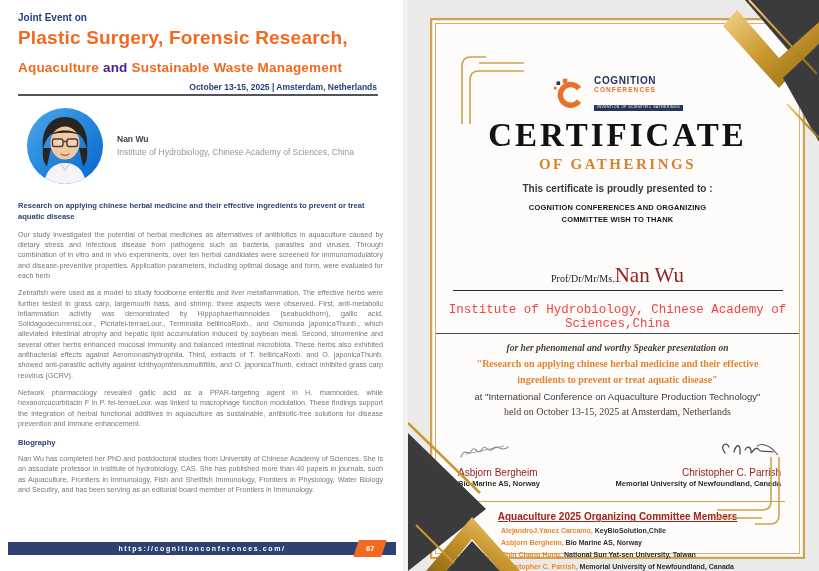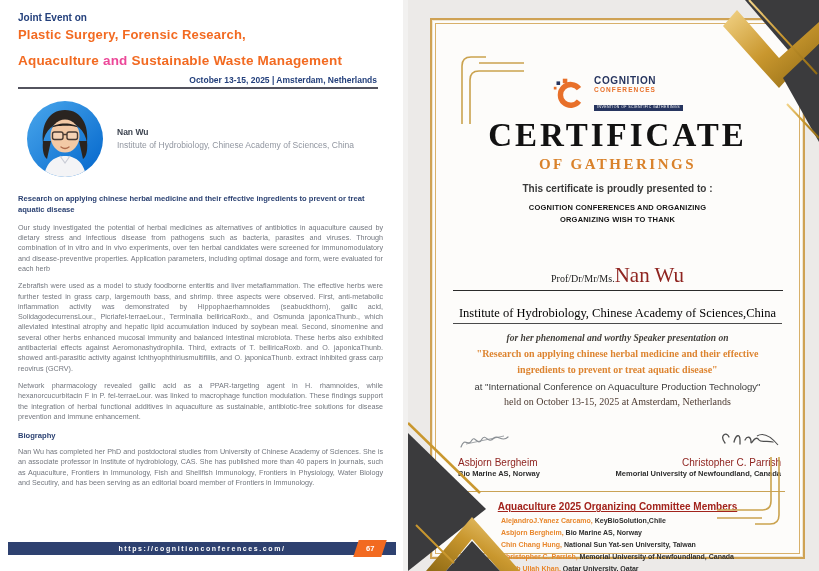--- a/index.html
+++ b/index.html
@@ -5,23 +5,23 @@
   html,body{margin:0;padding:0;}
   body{
     width:819px;height:571px;position:relative;overflow:hidden;
     background:#f2f1f0;font-family:"Liberation Sans",sans-serif;
     -webkit-font-smoothing:antialiased;
   }
   
   .page-left{position:absolute;left:0;top:0;width:403px;height:571px;background:#ffffff;}
   .pl-content{padding:12px 16px 0 18px;}
   .joint{color:#24407c;font-size:10px;font-weight:bold;}
-  .title1{color:#f26a21;font-size:13px;font-weight:bold;margin-top:4px;letter-spacing:.2px;}
+  .title1{color:#f26a21;font-size:19px;font-weight:bold;margin-top:4px;letter-spacing:.2px;}
   .title2{color:#f26a21;font-size:13.5px;font-weight:bold;margin-top:11px;letter-spacing:.2px;}
-  .title2 .and{color:#ec4899;margin-top:34px;}
+  .title2 .and{color:#4c1d95;margin-top:34px;}
   .dateline{text-align:right;color:#24407c;font-size:8.5px;font-weight:bold;margin-top:7px;padding-right:10px;}
   .rule{border-top:2px solid #53535e;margin-top:2px;margin-right:9px;}
   .speaker{display:flex;margin-top:12px;align-items:flex-start;gap:14px;}
   .avatar{width:76px;height:76px;border-radius:50%;overflow:hidden;flex:none;margin-left:9px;
     background:linear-gradient(135deg,#4aa7ec 0%,#0d6fd0 85%);}
   .sp-text{margin-top:26px;}
   .sp-name{font-size:8.5px;font-weight:bold;color:#3d4450;}
   .sp-aff{font-size:8.5px;color:#9196a0;margin-top:3px;}
   .research-title{color:#2d4373;font-weight:bold;font-size:7.6px;margin-top:16px;line-height:1.5;padding-right:4px;}
   p.body{color:#73777f;font-size:7.2px;line-height:1.43;text-align:justify;margin:7px 4px 0 0;}
@@ -47,21 +47,21 @@
   .cert-title{font-family:"Liberation Serif",serif;font-size:33px;letter-spacing:3px;color:#121212;
     margin-top:7px;font-weight:700;line-height:1;}
   .cert-sub{font-family:"Liberation Serif",serif;font-size:15px;color:#d9822b;letter-spacing:2.5px;
     margin-top:4px;font-weight:700;}
   .presented{font-size:10px;font-weight:bold;color:#3a3a3a;margin-top:10px;}
   .thank{font-size:7.5px;font-weight:800;color:#141414;margin-top:8px;line-height:1.55;letter-spacing:.2px;}
   .name-row{width:330px;margin:38px auto 0;border-bottom:1.5px solid #2b2b2b;padding-bottom:2px;}
   .name-prefix{font-family:"Liberation Serif",serif;font-size:10px;color:#222;}
   .name-main{font-family:"Liberation Serif",serif;font-size:21px;color:#8f2420;}
   .aff-line{margin-top:12px;}
-  .aff-line span{display:inline-block;font-family:Liberation Serif, serif;font-size:12.5px;color:#000000;
+  .aff-line span{display:inline-block;font-family:Liberation Mono, monospace;font-size:12.5px;color:#ef4444;
     border-bottom:1px solid #4a4a4a;padding:0 6px 2px;}
   .why{margin-top:9px;font-family:"Liberation Serif",serif;font-style:italic;font-size:9.5px;color:#44413c;font-weight:600;}
   .talk{margin:3px auto 0;width:302px;font-family:"Liberation Serif",serif;font-weight:700;
     font-size:10px;color:#dd8430;line-height:1.55;}
   .conf-line{margin-top:4px;font-size:9.5px;color:#3c3c3c;}
   .held-line{margin-top:4px;font-family:"Liberation Serif",serif;font-size:10px;color:#4d3a31;}
   .sign-row{display:flex;justify-content:space-between;margin:22px 18px 0 22px;align-items:flex-end;}
   .sig-block-l{text-align:left;}
   .sig-block-r{text-align:right;}
   .sig-name{color:#8f2420;font-weight:normal;font-size:10px;margin-top:2px;}
@@ -144,21 +144,21 @@
           <div class="logo-sub">CONFERENCES</div>
           <div class="logo-banner">INVENTION OF SCIENTIFIC GATHERINGS</div>
         </div>
       </div>
 
       <div class="cert-title">CERTIFICATE</div>
       <div class="cert-sub">OF GATHERINGS</div>
       <div class="presented">This certificate is proudly presented to :</div>
       <div class="thank">
         <div>COGNITION CONFERENCES AND ORGANIZING</div>
-        <div>ORGANIZING WISH TO THANK</div>
+        <div>COMMITTEE WISH TO THANK</div>
       </div>
 
       <div class="name-row">
         <span class="name-prefix">Prof/Dr/Mr/Ms.</span><span class="name-main">Nan Wu</span>
       </div>
       <div class="aff-line">
         <span>Institute of Hydrobiology, Chinese Academy of Sciences,China</span>
       </div>
 
       <div class="why">for her phenomenal and worthy Speaker presentation on</div>

